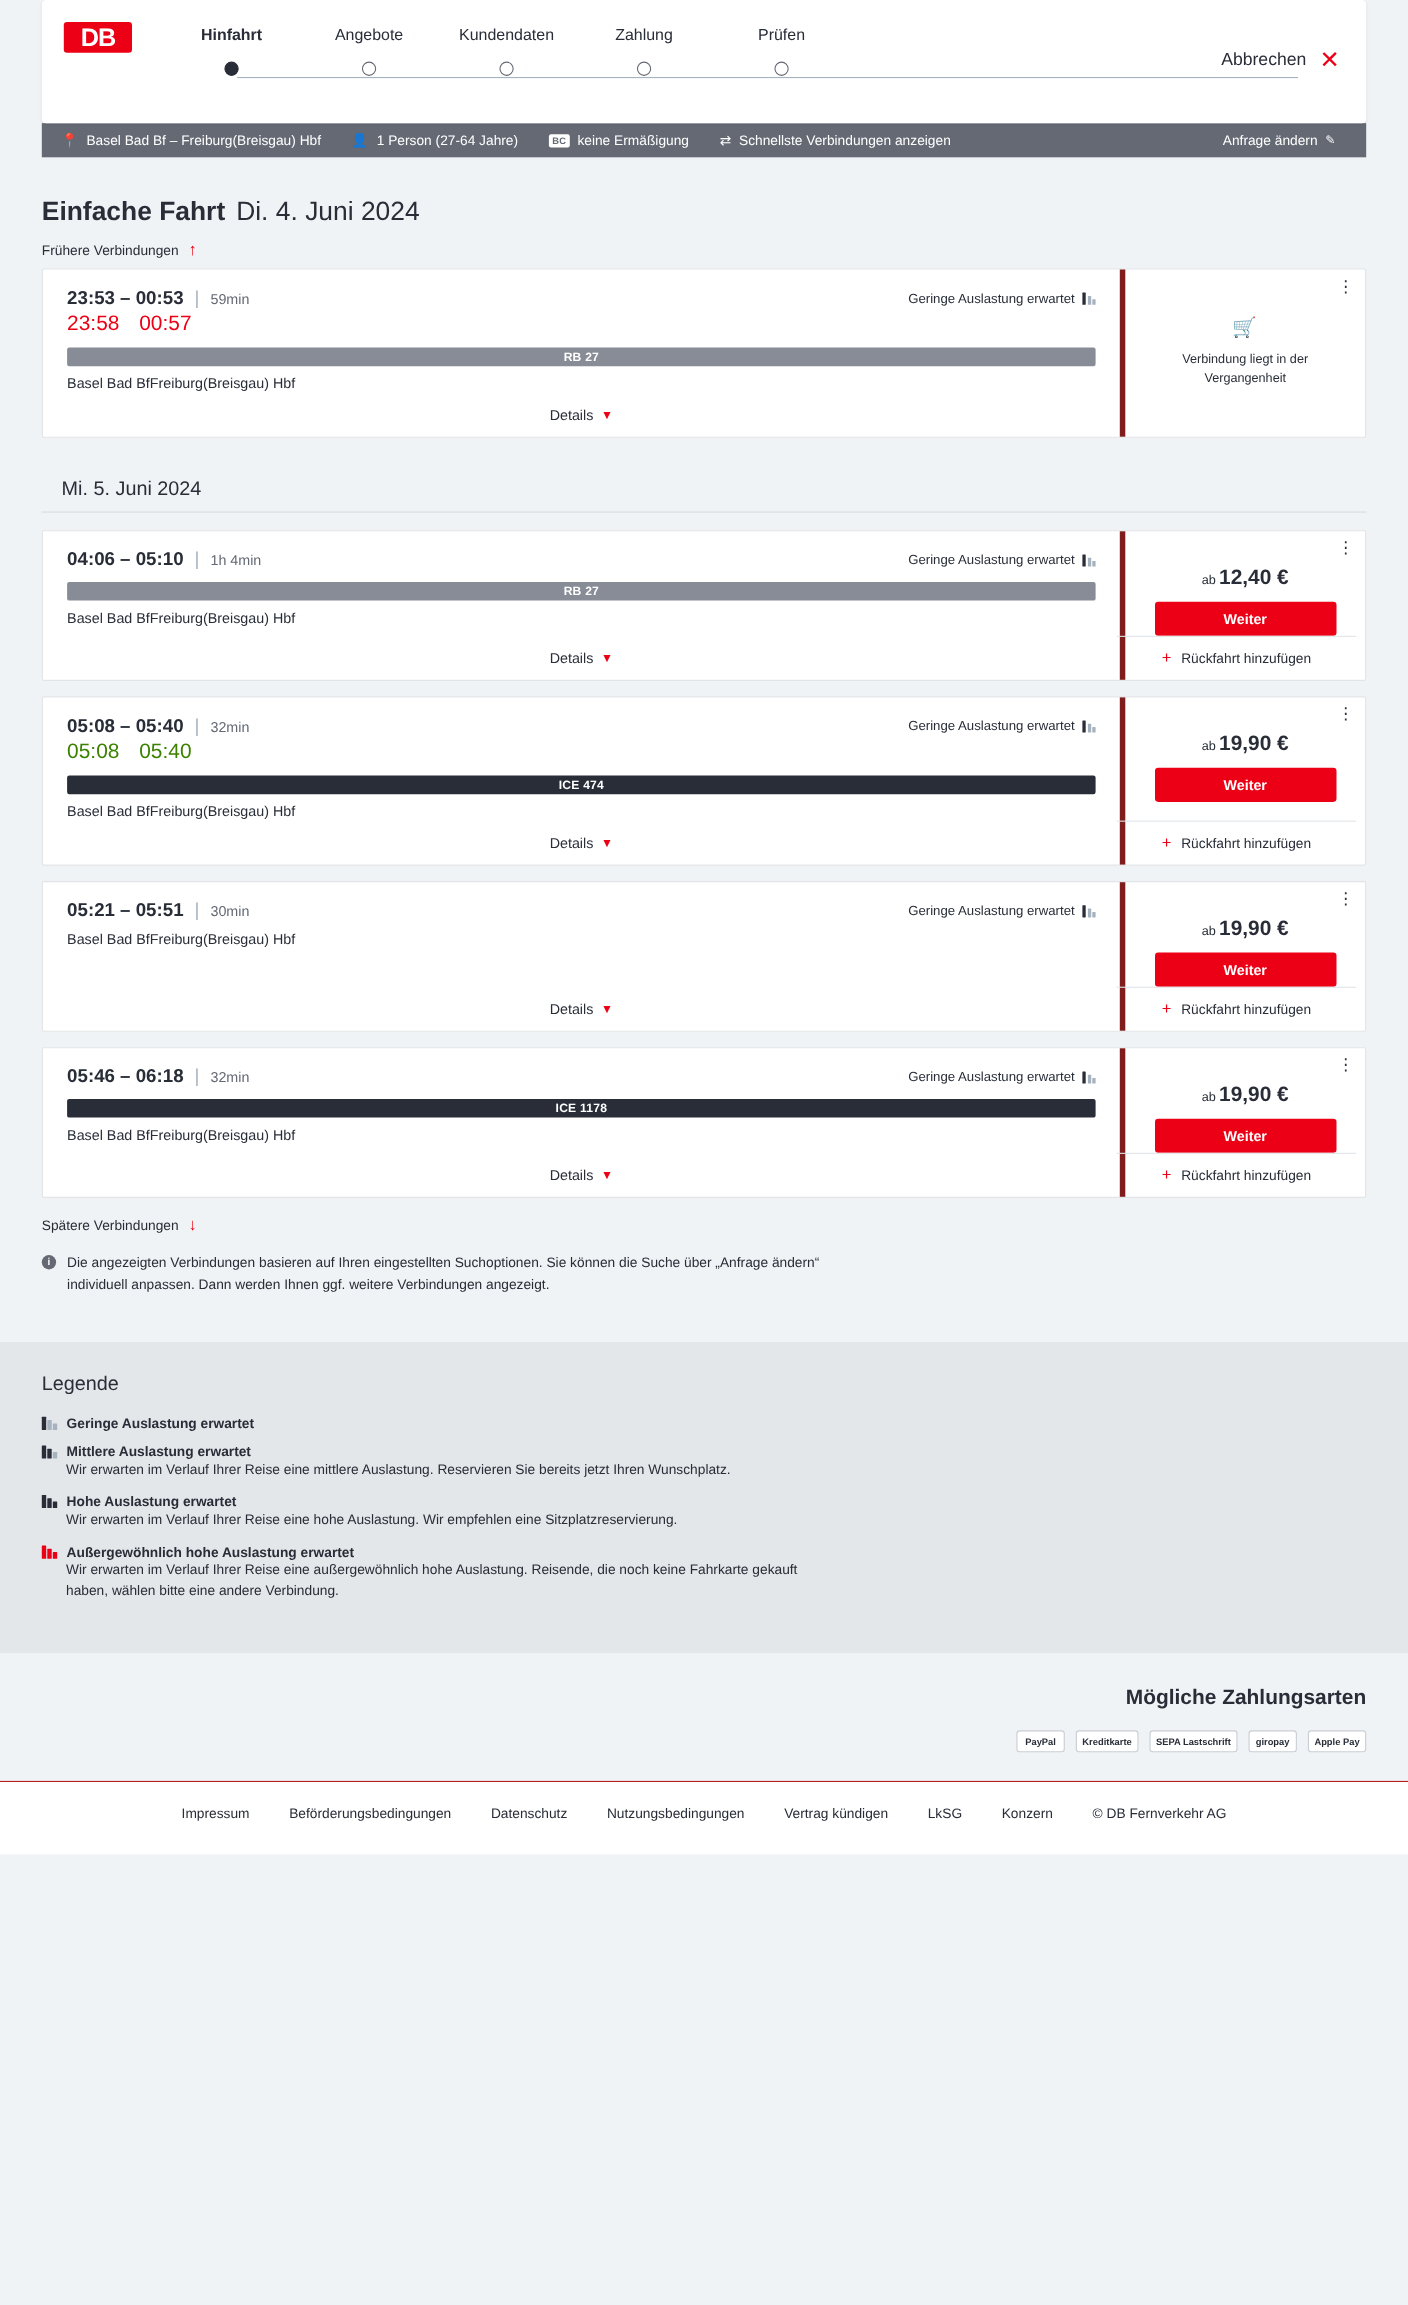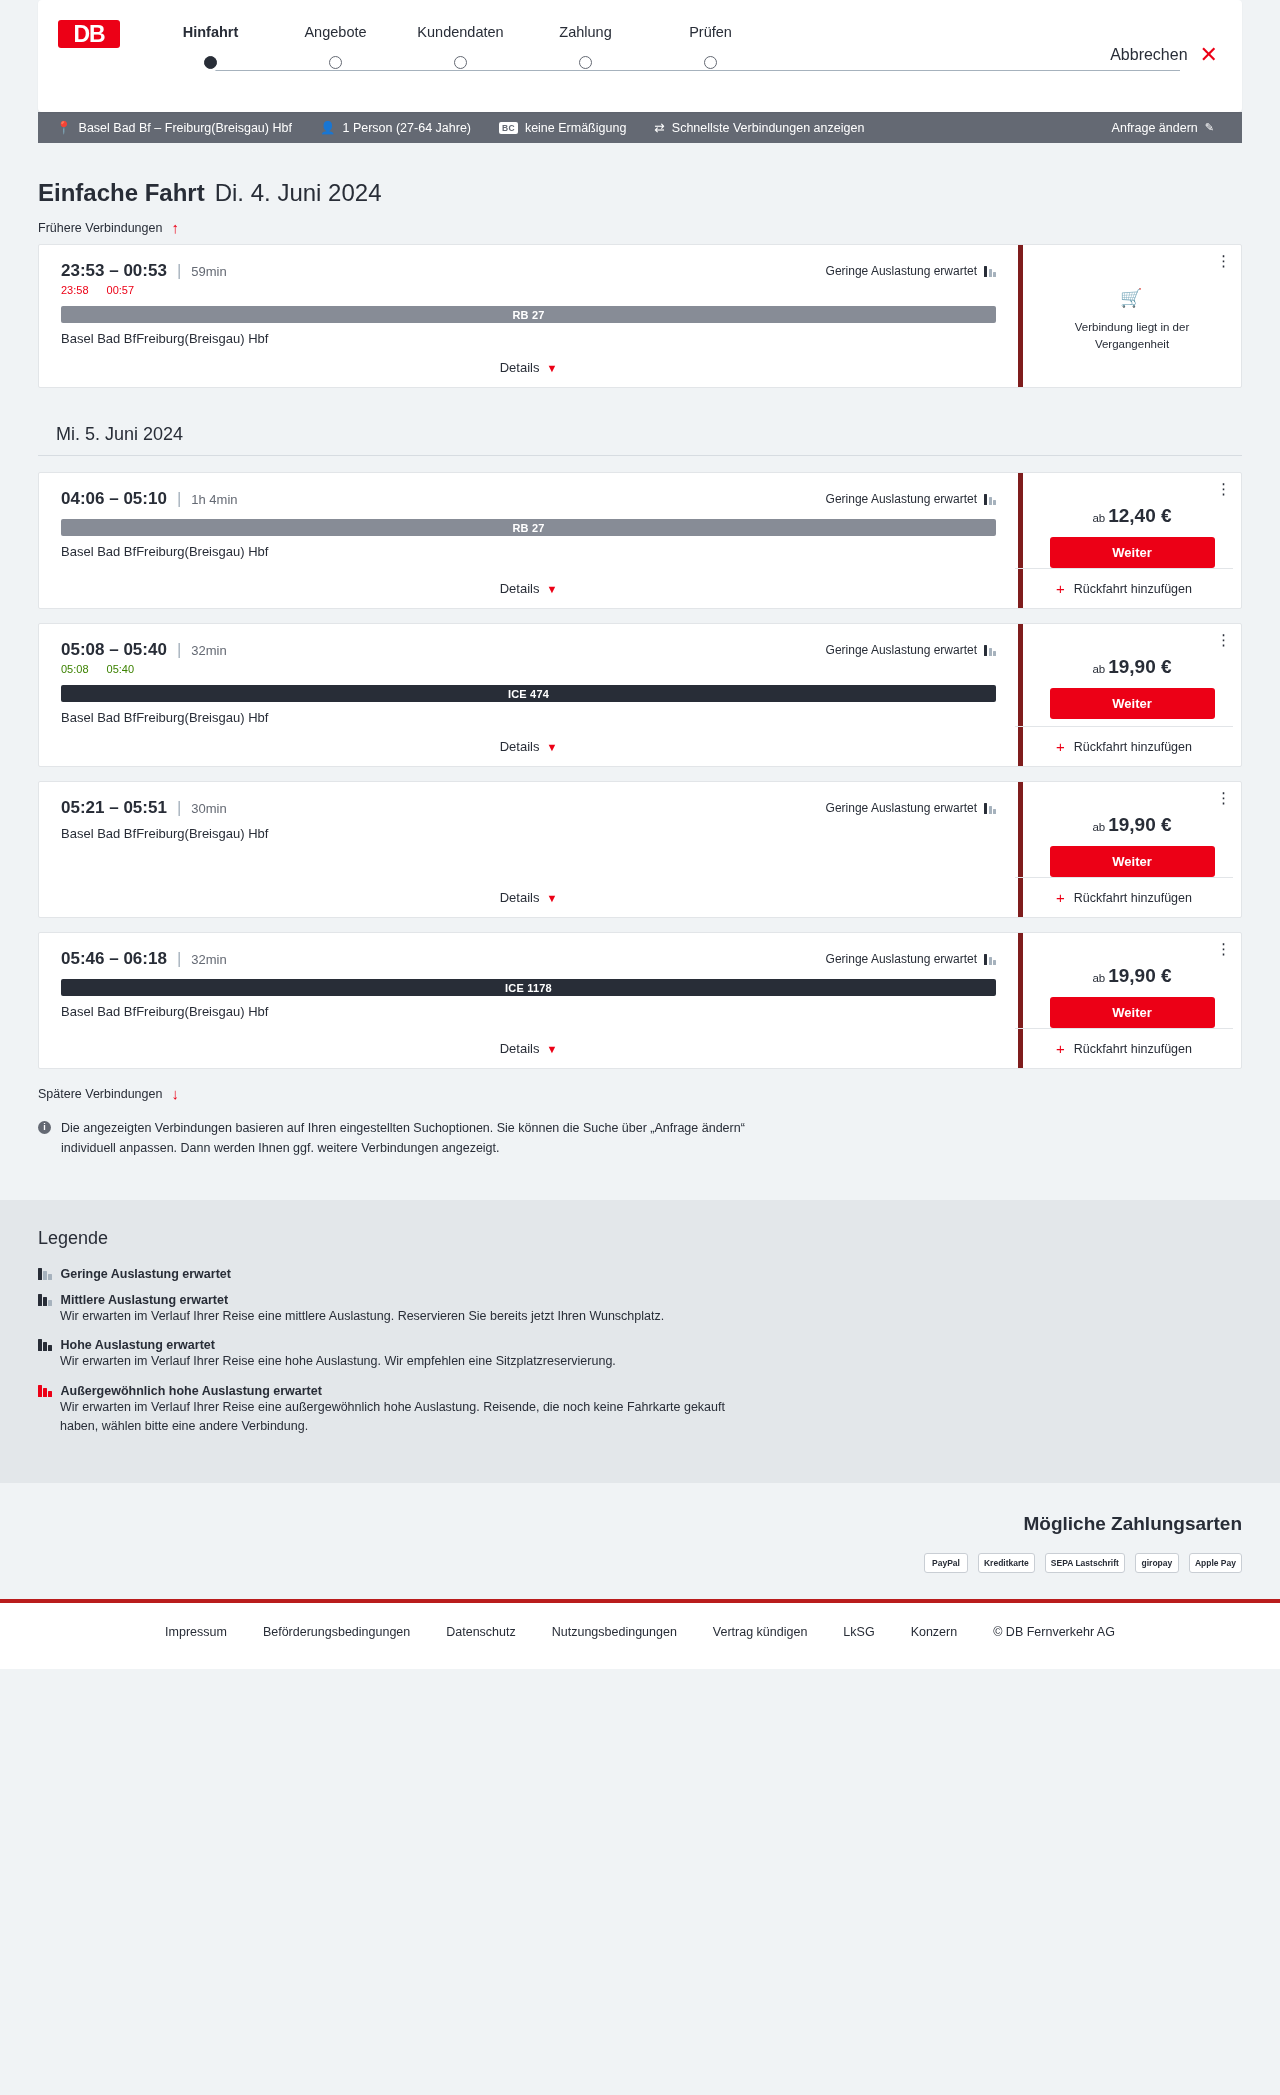--- a/index.html
+++ b/index.html
@@ -150,21 +150,21 @@
     color: #282d37;
     display: flex; align-items: center; gap: 7px;
   }
   .util-icon { display: inline-flex; align-items: flex-end; gap: 1.5px; height: 11px; }
   .util-icon i { display: block; width: 3px; background: #a6b2bd; border-radius: .5px; }
   .util-icon i.on { background: #282d37; }
   .util-icon i:nth-child(1) { height: 11px; }
   .util-icon i:nth-child(2) { height: 8px; }
   .util-icon i:nth-child(3) { height: 5px; }
 
-  .realtime { font-size: 11px; margin-top: 3px; color: #3c8200; display: flex; gap: 18px; }
+  .realtime { font-size: 19px; margin-top: 3px; color: #3c8200; display: flex; gap: 18px; }
 
   .trainbar {
     margin-top: 10px;
     height: 17px;
     border-radius: 2px;
     color: #fff;
     font-size: 11px;
     font-weight: bold;
     display: flex; align-items: center; justify-content: center;
     letter-spacing: .2px;
@@ -265,21 +265,21 @@
     height: 20px; min-width: 44px;
     border: 1px solid #c9ced4; border-radius: 3px;
     background: #fff;
     display: flex; align-items: center; justify-content: center;
     font-size: 8.5px; font-weight: bold; padding: 0 5px; color: #282d37;
   }
 
   
   .footer {
     background: #fff;
-    border-top: 4px solid #b91c1c;
+    border-top: 1px solid #b91c1c;
     padding: 22px 0 30px 0;
   }
   .footer ul {
     list-style: none;
     display: flex; justify-content: center; gap: 36px;
     font-size: 12.5px;
   }
   .footer li { cursor: pointer; }
   .footer li.copy { cursor: default; }
 </style>

